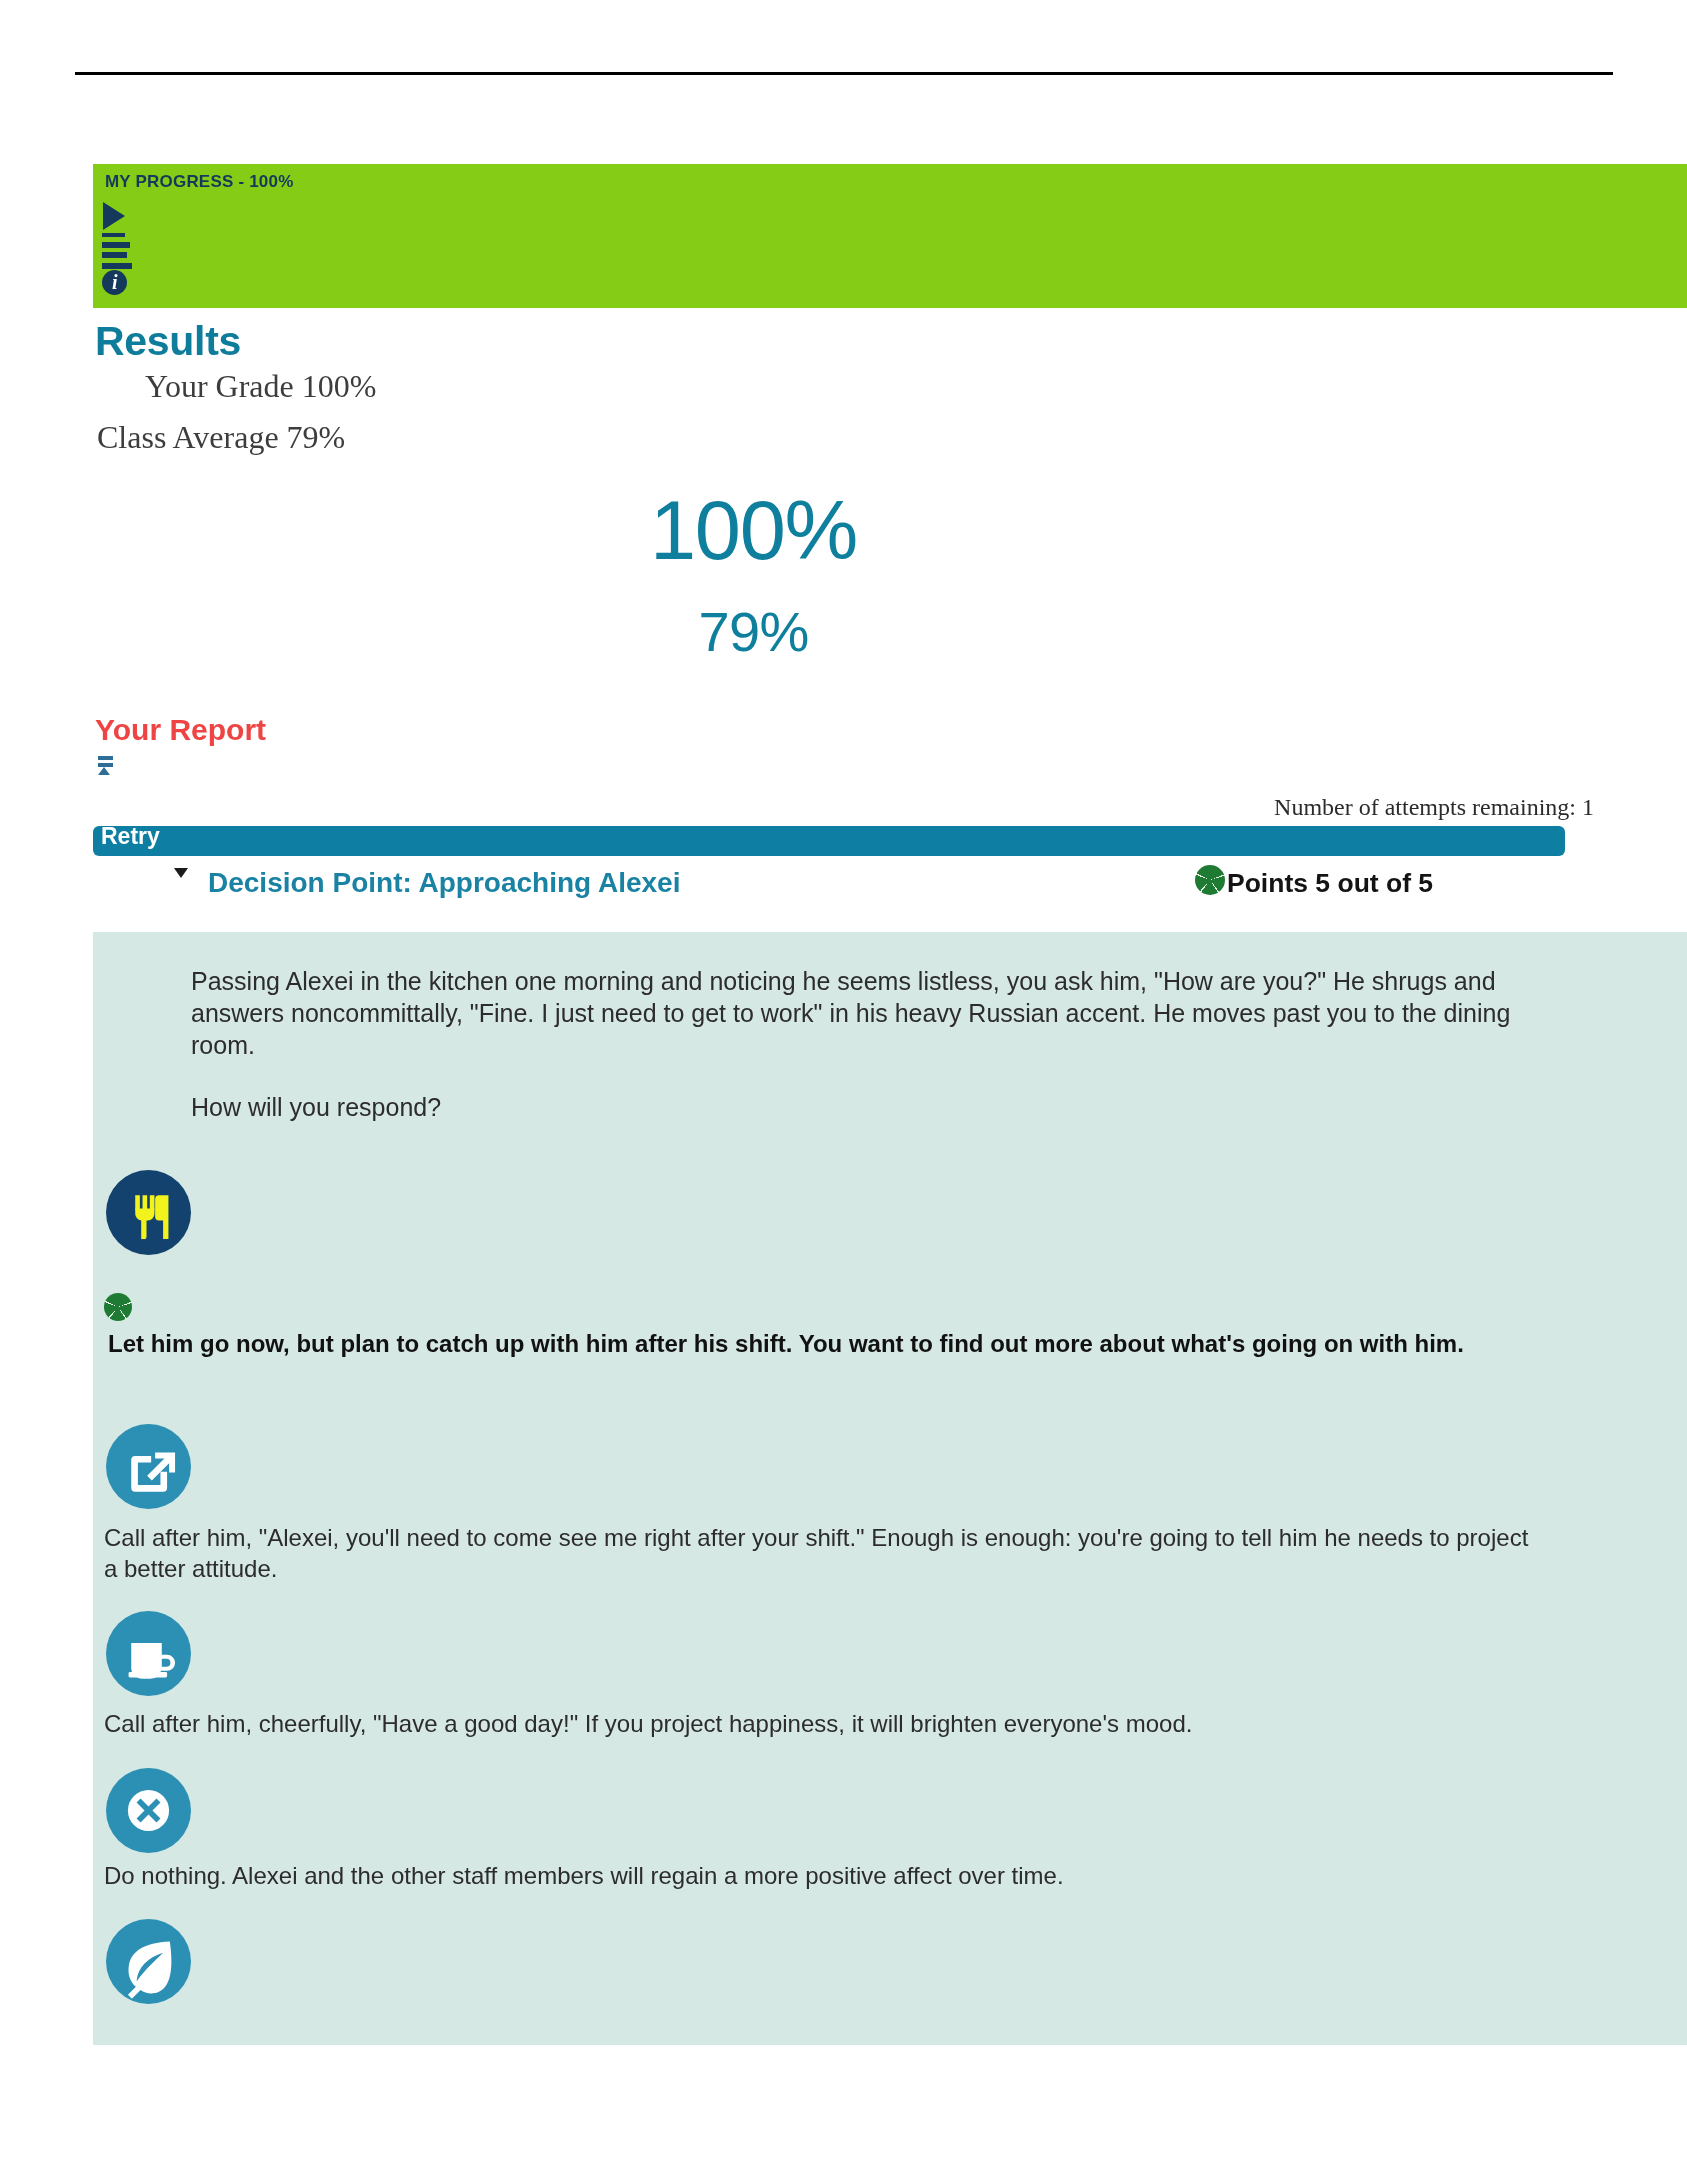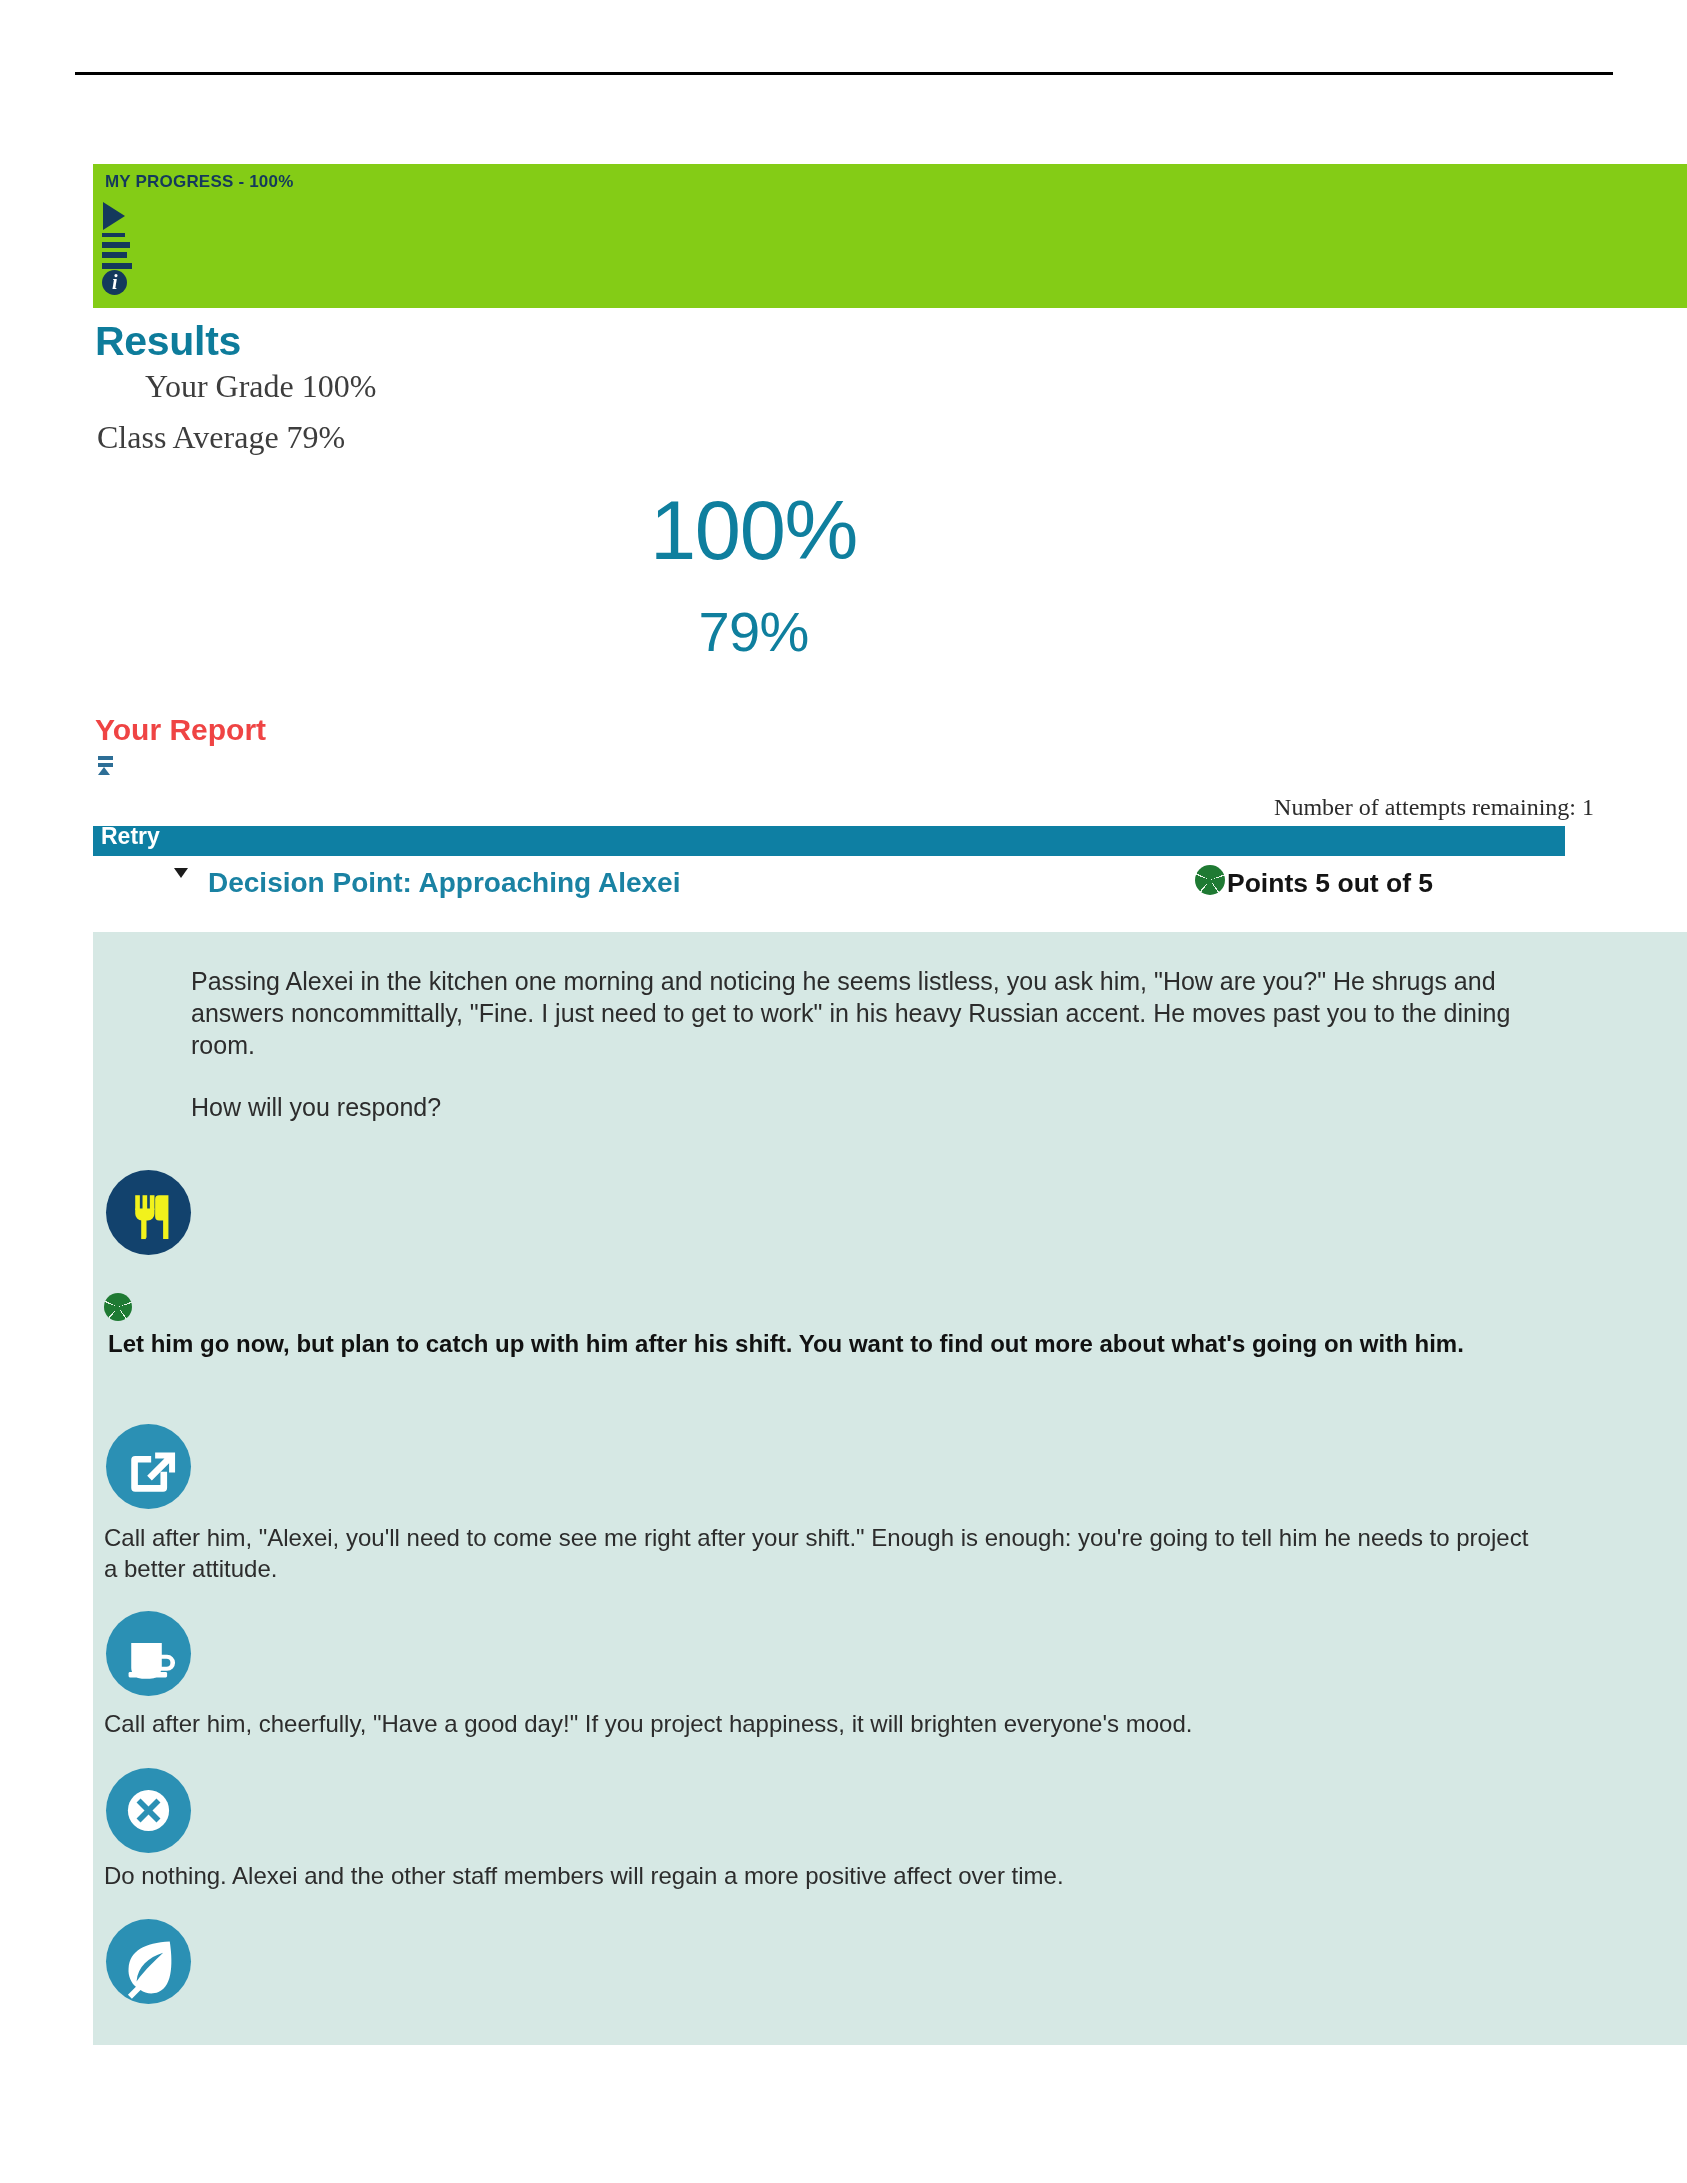--- a/index.html
+++ b/index.html
@@ -180,20 +180,21 @@
     white-space: nowrap;
   }
 
   .retry-bar {
     position: absolute;
     left: 93px;
     top: 826px;
     width: 1472px;
     height: 30px;
     background: #0e7fa3;
+    border-radius: 6px;
   }
   .retry-label {
     position: absolute;
     left: 8px;
     top: -2.6px;
     font-family: "Liberation Sans", sans-serif;
     font-size: 23px;
     font-weight: 700;
     color: #ffffff;
   }

